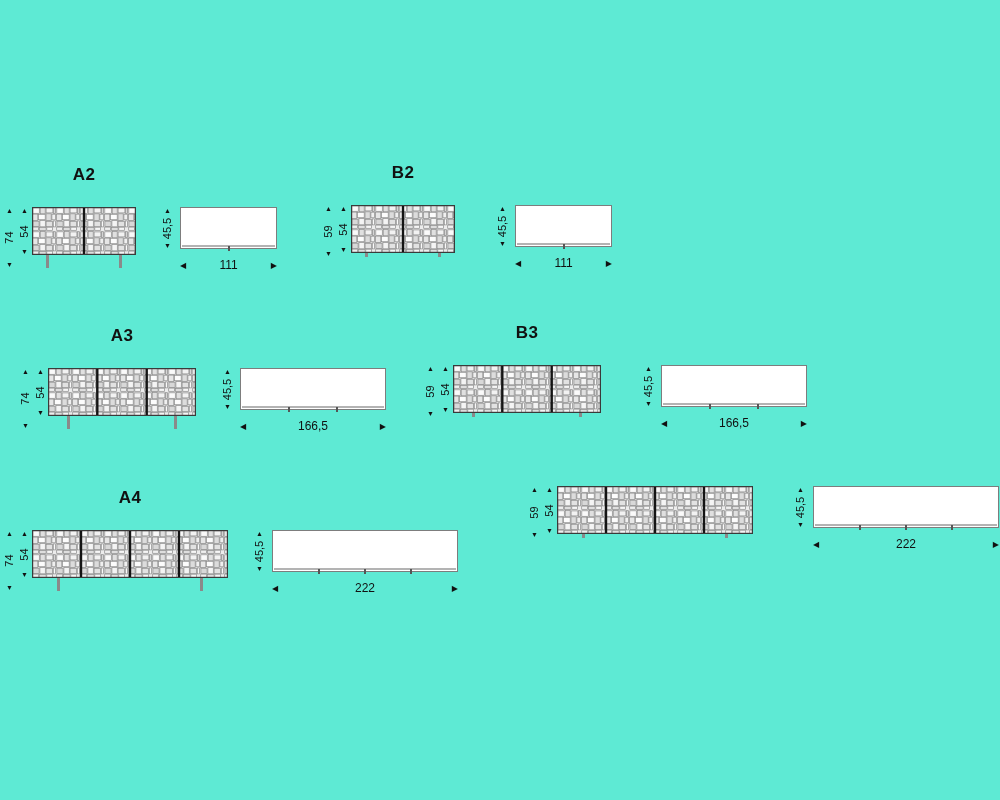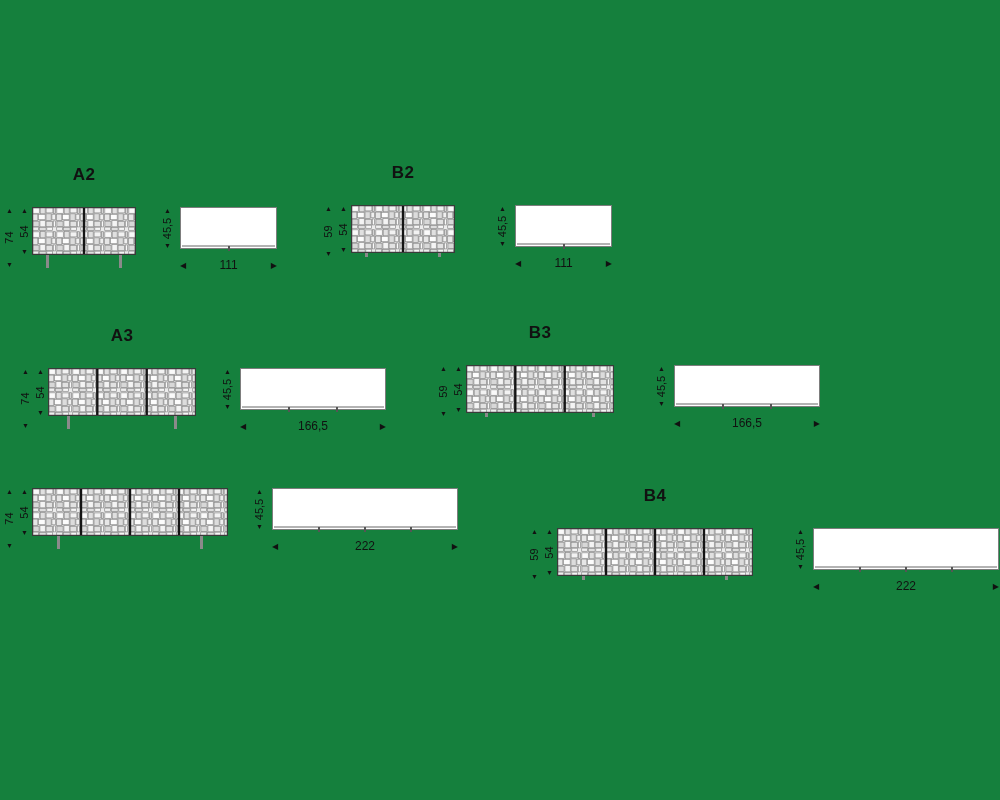--- a/index.html
+++ b/index.html
@@ -1,17 +1,17 @@
 <!DOCTYPE html>
 <html><head>
 <meta charset="utf-8">
 <style>
   html,body{margin:0;padding:0;}
   .stage{
-    position:relative;width:1000px;height:800px;background:#15803d;overflow:hidden;
+    position:relative;width:1000px;height:800px;background:#5eead4;overflow:hidden;
     font-family:"Liberation Sans","DejaVu Sans",sans-serif;color:#111;
   }
   .variant{position:absolute;}
   .vtitle{
     font-size:17px;font-weight:bold;line-height:20px;text-align:center;
     margin-left:30px;margin-bottom:22px;letter-spacing:0.5px;
   }
   .vbody{display:flex;align-items:flex-start;}
   .vdim{
     display:flex;flex-direction:column;align-items:center;justify-content:space-between;
@@ -42,21 +42,21 @@
     border:1px solid #7d7d7d;background:#fff;
   }
   .frontedge{position:absolute;left:1px;right:1px;bottom:1px;height:2px;background:#b3b3b3;}
   .tick{position:absolute;bottom:-3px;width:2px;height:5px;background:#555;}
   .hdim{display:flex;align-items:center;margin-top:10px;}
   .harr{font-size:8px;line-height:8px;}
   .hnum{flex:1;text-align:center;font-size:12px;line-height:13px;}
   .pos-A2{left:2px;top:165px;}
   .pos-B2{left:321px;top:163px;}
   .pos-A3{left:18px;top:326px;}
-  .pos-B3{left:436px;top:323px;}
+  .pos-B3{left:423px;top:323px;}
   .pos-A4{left:2px;top:488px;}
   .pos-B4{left:527px;top:486px;}
   .defs-svg{position:absolute;width:0;height:0;}
 </style>
 </head>
 <body>
 
 <div class="stage">
 
   <svg class="defs-svg" aria-hidden="true">
@@ -271,20 +271,21 @@
         <div class="hdim">
           <span class="harr">◀</span>
           <span class="hnum">166,5</span>
           <span class="harr">▶</span>
         </div>
       </div>
 
     </div>
   </div>
       <div class="variant pos-A4 v-A">
+    <div class="vtitle" style="width: 196px;">A4</div>
     <div class="vbody">
 
       <div class="vdim houter">
         <span class="arr">▲</span>
         <span class="vnum">74</span>
         <span class="arr">▼</span>
       </div>
 
       <div class="vdim hbody">
         <span class="arr">▲</span>
@@ -321,21 +322,20 @@
         <div class="hdim">
           <span class="harr">◀</span>
           <span class="hnum">222</span>
           <span class="harr">▶</span>
         </div>
       </div>
 
     </div>
   </div>
       <div class="variant pos-B4 v-B">
-    <div class="vtitle" style="width: 196px;">B4</div>
     <div class="vbody">
 
       <div class="vdim houter">
         <span class="arr">▲</span>
         <span class="vnum">59</span>
         <span class="arr">▼</span>
       </div>
 
       <div class="vdim hbody">
         <span class="arr">▲</span>

